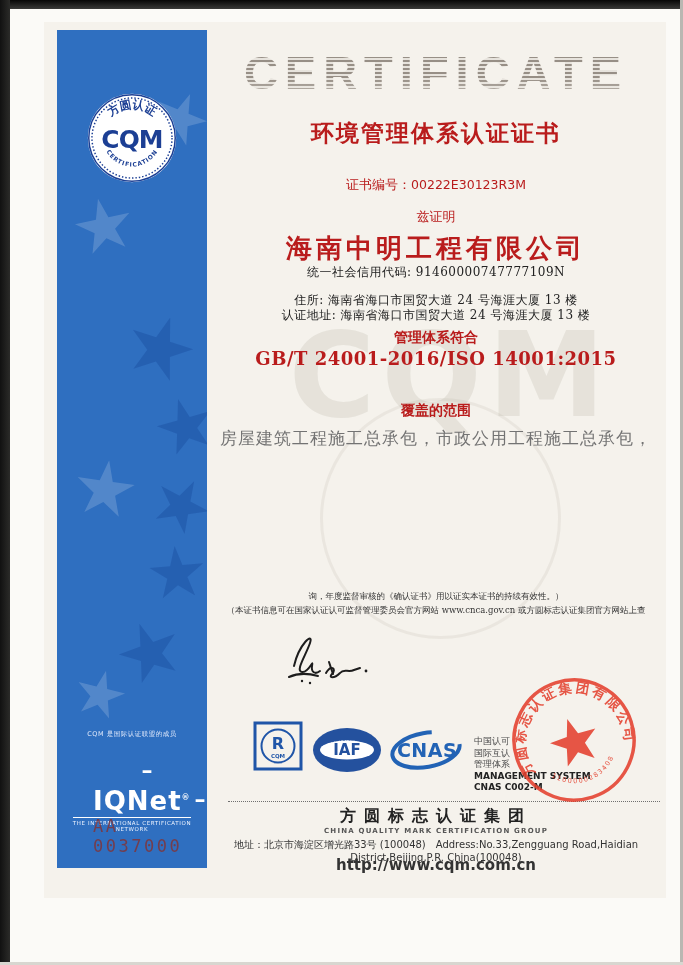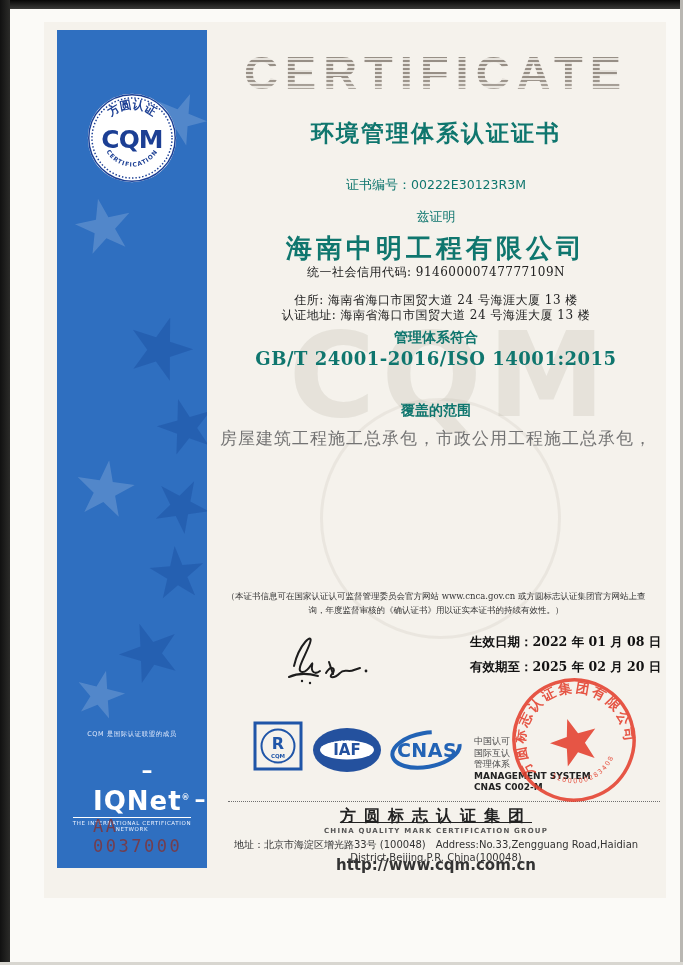--- a/index.html
+++ b/index.html
@@ -31,21 +31,21 @@
     font-size:17px;letter-spacing:2.5px;color:rgba(125,55,62,.88);}
 
   
   .wm-cqm{position:absolute;left:240px;top:316px;width:420px;text-align:center;z-index:2;
     font-family:"DejaVu Sans",sans-serif;font-weight:bold;font-size:118px;line-height:118px;
     letter-spacing:6px;color:rgba(172,165,150,.20);}
   .wm-seal{position:absolute;left:320px;top:398px;width:235px;height:235px;border:3px solid rgba(172,165,150,.14);
     border-radius:50%;z-index:2;}
 
   
-  .row{position:absolute;left:206px;width:460px;text-align:center;z-index:4;color:#0f766e;}
+  .row{position:absolute;left:206px;width:460px;text-align:center;z-index:4;color:#b91c1c;}
   .cert-wm{top:44px;z-index:3;font-weight:bold;font-size:47px;line-height:58px;letter-spacing:7px;
     color:#978f86;font-family:"Liberation Sans",sans-serif;}
   .cert-wm-overlay{position:absolute;left:206px;top:44px;width:460px;height:62px;z-index:3;
     background:
       linear-gradient(to bottom, rgba(245,242,236,0) 55%, rgba(245,242,236,.65) 100%),
       repeating-linear-gradient(to bottom, rgba(245,242,236,0) 0 2px, rgba(245,242,236,.85) 2px 4px);}
   .title{top:118px;font-family:"DejaVu Serif",serif;font-weight:bold;font-size:23px;letter-spacing:2px;}
   .certno{top:176px;font-size:13px;font-family:"DejaVu Serif",serif;}
   .certno .num{font-family:"DejaVu Sans",sans-serif;font-size:12.5px;}
   .certify{top:208px;font-size:13px;font-family:"DejaVu Serif",serif;}
@@ -68,21 +68,21 @@
 
   
   .logo-abs{position:absolute;z-index:4;}
   .acc-block{position:absolute;left:474px;top:716px;width:130px;z-index:4;text-align:left;margin-top:20px;}
   .acc-block .cn{font-size:9px;line-height:11.5px;color:#4a4a4a;}
   .acc-block .en{font-size:9px;line-height:11.5px;font-weight:bold;color:#222;}
 
   .stamp{position:absolute;left:506px;top:672px;z-index:5;opacity:.88;}
 
   .dotline{position:absolute;left:228px;top:801px;width:432px;border-top:1px dotted #6f6f6f;z-index:4;}
-  .group-name{top:806px;font-family:"DejaVu Serif",serif;font-weight:bold;font-size:16px;letter-spacing:8px;color:#222;text-decoration:underline;}
+  .group-name{top:806px;font-family:"DejaVu Serif",serif;font-weight:bold;font-size:16px;letter-spacing:8px;color:#222;}
   .group-en{top:827px;font-size:7px;font-weight:bold;letter-spacing:1.2px;color:#555;}
   .footer-addr{top:838px;font-size:10px;color:#333;}
   .footer-web{top:856px;font-size:15px;font-weight:bold;color:#333;text-align:center;}
 </style>
 </head>
 <body>
 
 <div class="scan">
 
   <div class="paper"></div>
@@ -143,40 +143,36 @@
   <div class="row info addr1">住所: 海南省海口市国贸大道 24 号海涯大厦 13 楼</div>
   <div class="row info addr2">认证地址: 海南省海口市国贸大道 24 号海涯大厦 13 楼</div>
 
   <div class="row conform">管理体系符合</div>
   <div class="row standard">GB/T 24001-2016/ISO 14001:2015</div>
 
   <div class="row scope-label">覆盖的范围</div>
   <div class="row scope scope1">房屋建筑工程施工总承包，市政公用工程施工总承包，</div>
 
   <div class="row fineprint">
+    <div>询，年度监督审核的《确认证书》用以证实本证书的持续有效性。）</div>
     <div>（本证书信息可在国家认证认可监督管理委员会官方网站 www.cnca.gov.cn 或方圆标志认证集团官方网站上查</div>
-    <div>询，年度监督审核的《确认证书》用以证实本证书的持续有效性。）</div>
   </div>
 
   <svg class="sig" width="100" height="62" viewBox="0 0 100 62">
     <g fill="none" stroke="#1d1d1d" stroke-width="2" stroke-linecap="round">
       <path d="M14,40 C19,18 34,5 30,17 C26,29 15,45 22,46 C29,47 34,31 32,40 C31,46 35,49 40,45"></path>
       <path d="M9,51 C20,46 31,48 38,50"></path>
       <path d="M46,47 C51,38 57,43 52,48 C48,52 54,53 60,47 C64,42 68,47 74,44 L80,42"></path>
       <path d="M49,36 L53,48"></path>
     </g>
     <circle cx="22" cy="55" r="1.2" fill="#1d1d1d"></circle>
     <circle cx="30" cy="57" r="1.2" fill="#1d1d1d"></circle>
     <circle cx="86" cy="45" r="1.4" fill="#1d1d1d"></circle>
   </svg>
 
-  <div class="dates">
-    <div><span>生效日期：</span><span>2022 年 01 月 08 日</span></div>
-    <div><span>有效期至：</span><span>2025 年 02 月 20 日</span></div>
-  </div>
 
   <svg class="logo-abs" style="left:252px;top:720px;" width="52" height="54" viewBox="0 0 52 54">
     <rect x="3" y="3" width="46" height="46" fill="none" stroke="#1f55a8" stroke-width="3"></rect>
     <circle cx="26" cy="26" r="16.5" fill="none" stroke="#1f55a8" stroke-width="2"></circle>
     <text x="26" y="29" text-anchor="middle" font-size="16" font-weight="bold" fill="#1f55a8" font-family="DejaVu Sans, sans-serif">R</text>
     <text x="26" y="38" text-anchor="middle" font-size="5.5" font-weight="bold" fill="#1f55a8" font-family="DejaVu Sans, sans-serif">CQM</text>
   </svg>
 
   <svg class="logo-abs" style="left:310px;top:726px;" width="74" height="48" viewBox="0 0 74 48">
     <ellipse cx="37" cy="24" rx="34" ry="22" fill="#24519e"></ellipse>

